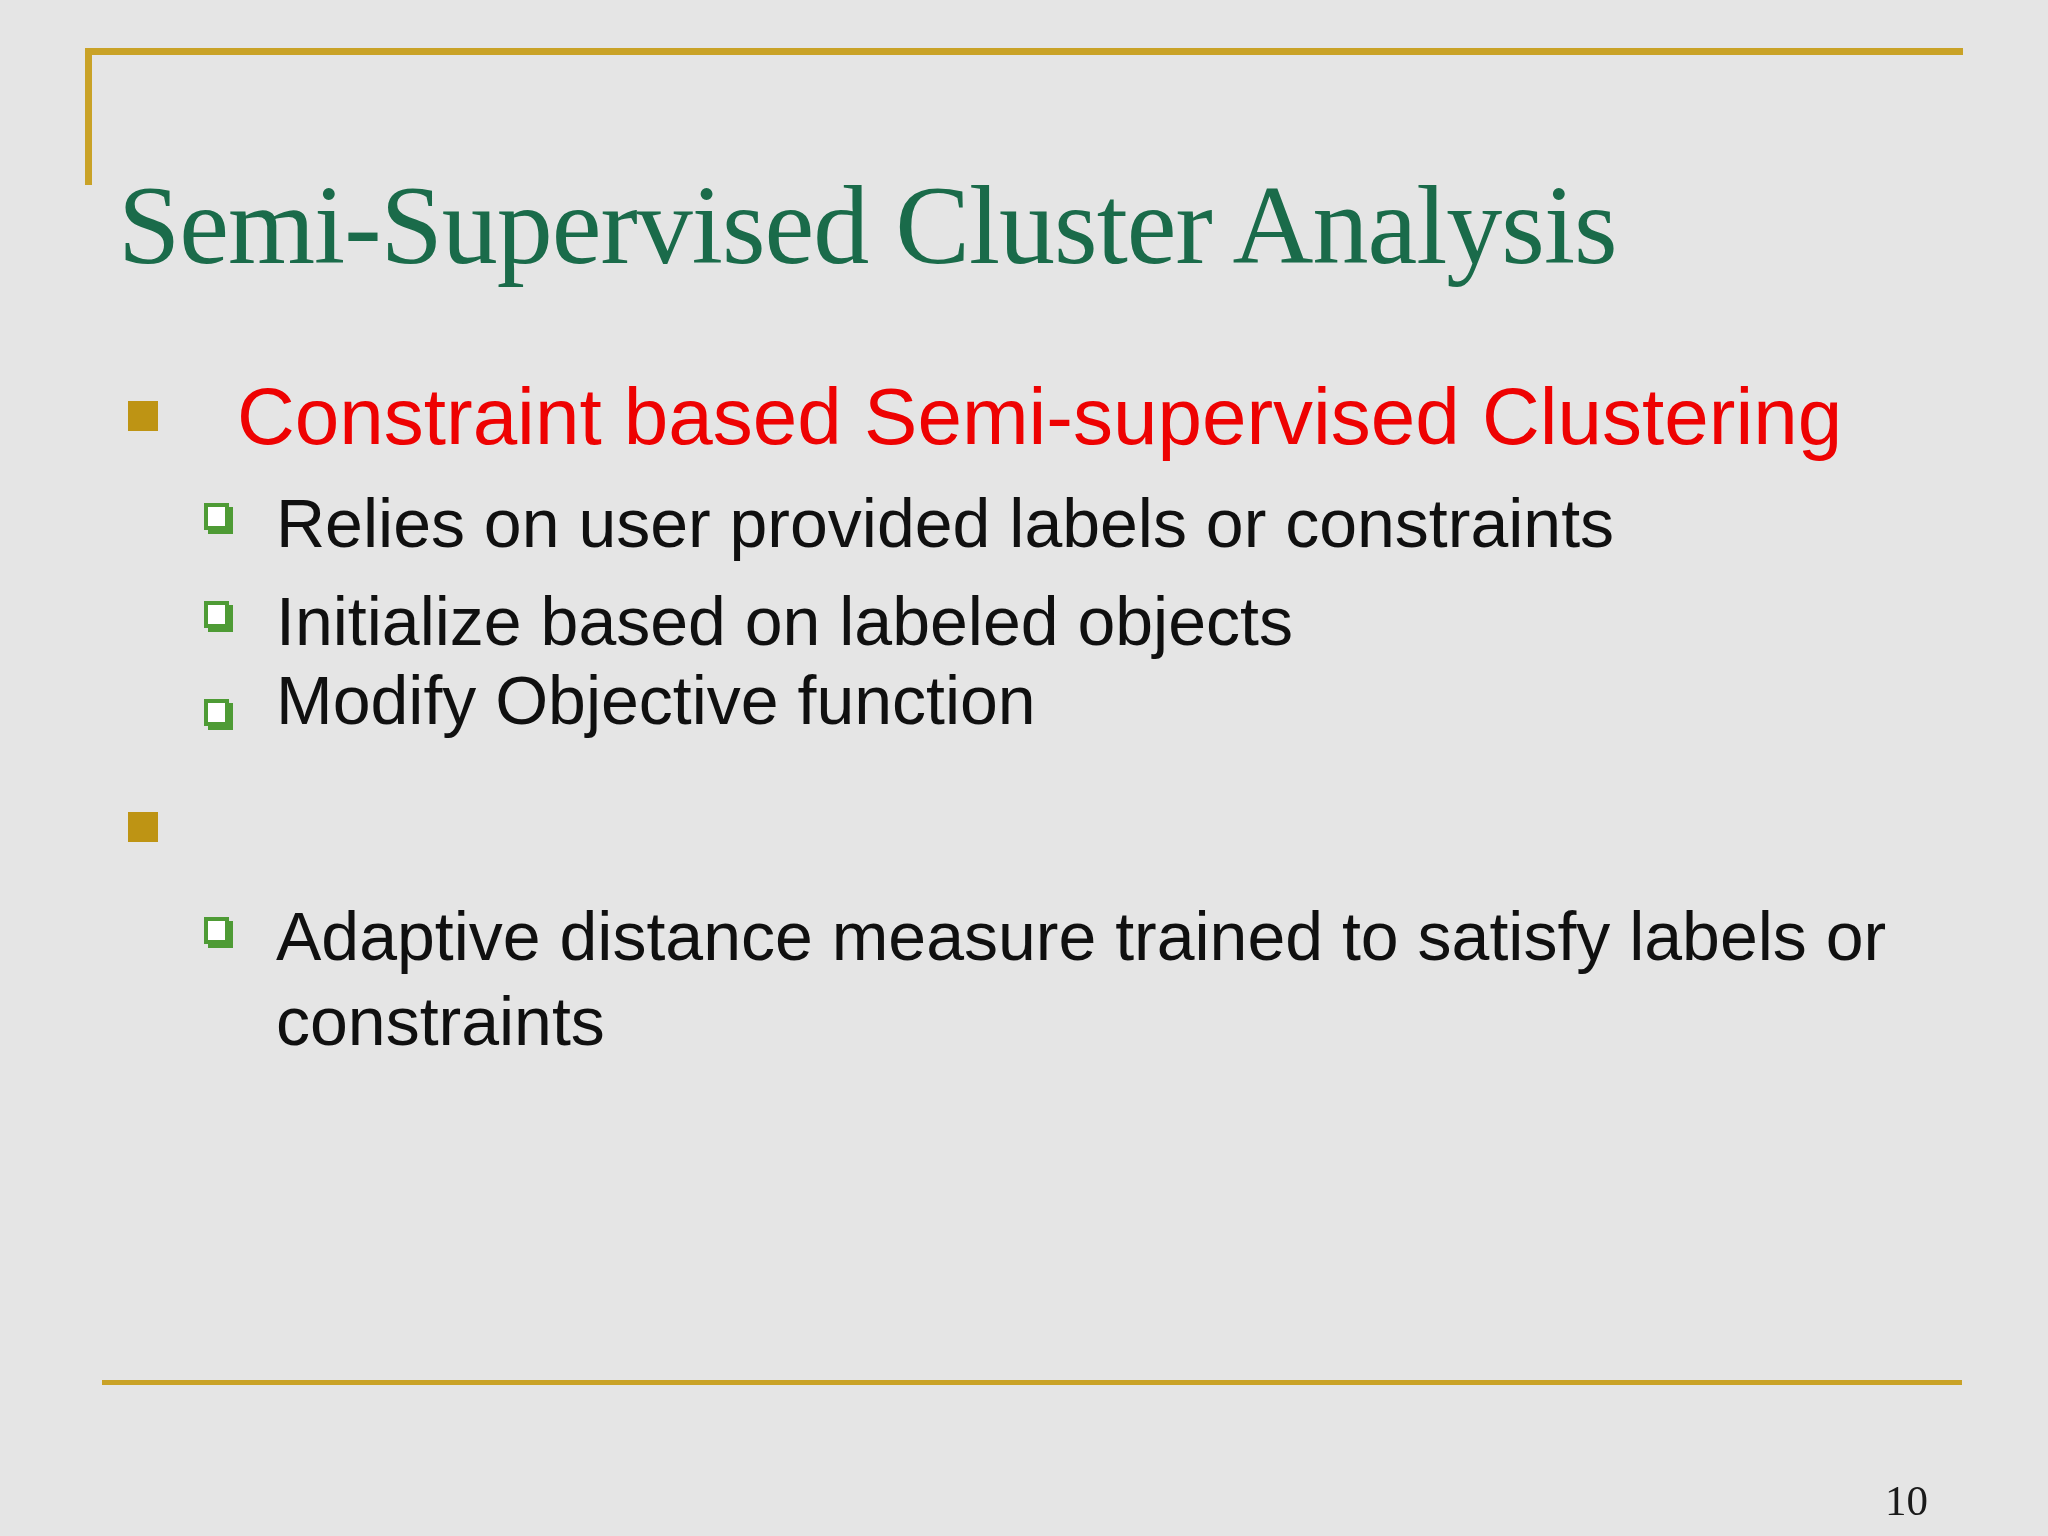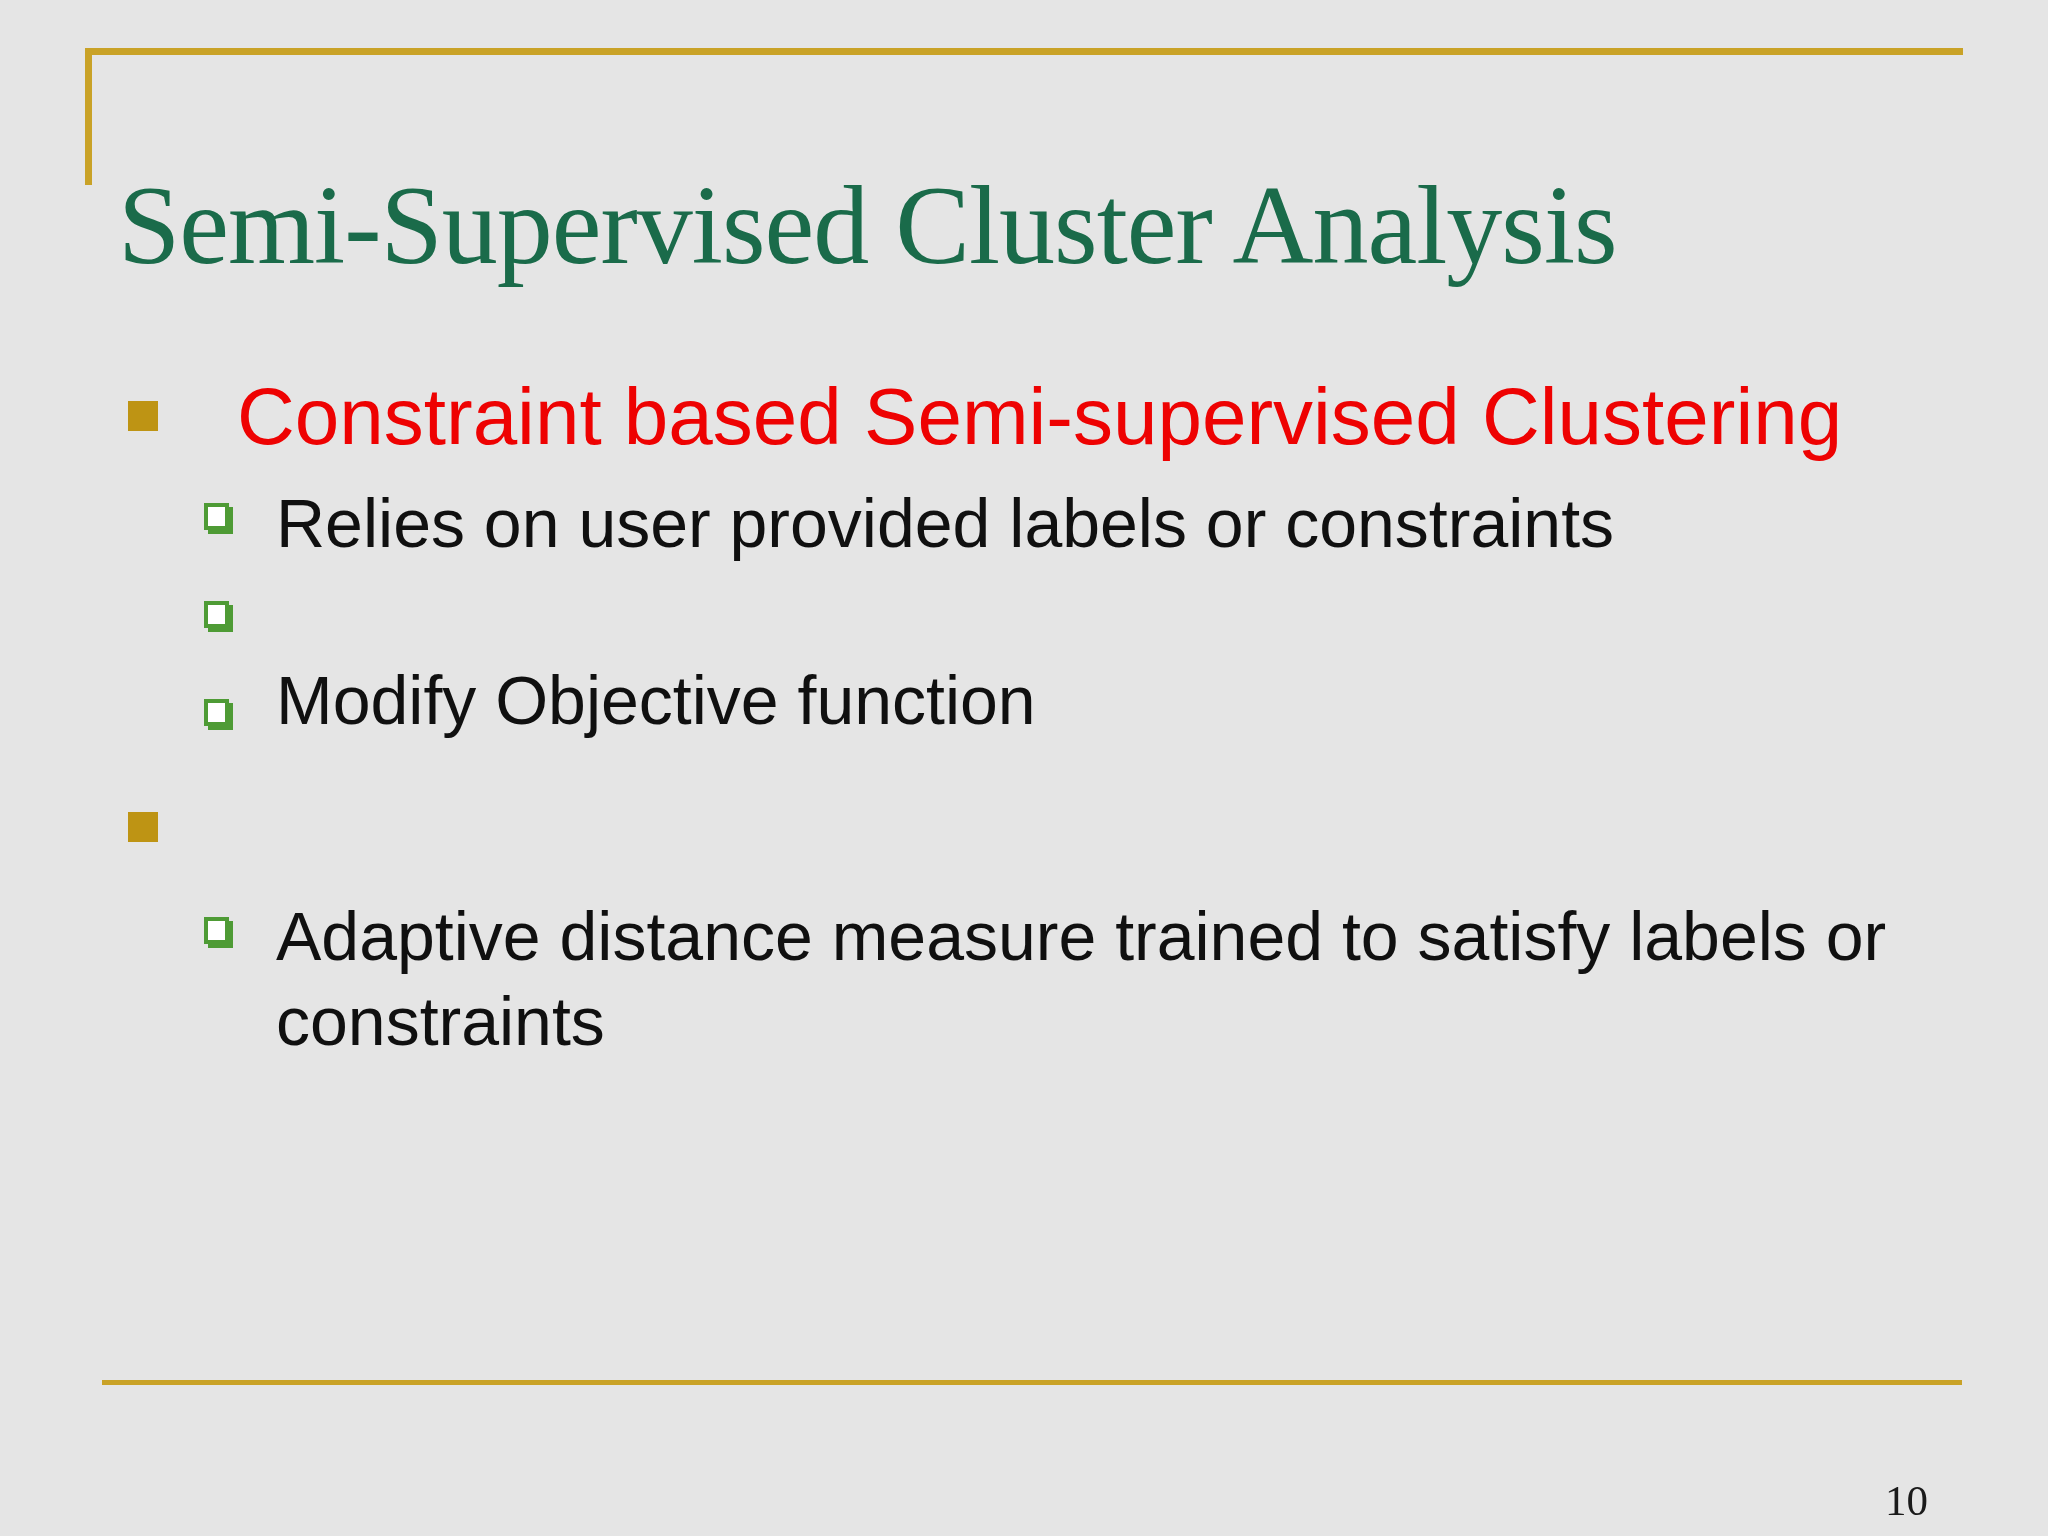--- a/index.html
+++ b/index.html
@@ -105,20 +105,21 @@
 
   <h1 class="title">Semi-Supervised Cluster Analysis</h1>
 
   <span class="l1-square b1"></span>
   <div class="l1-text b1">Constraint based Semi-supervised Clustering</div>
 
   <span class="l2-square b2"></span>
   <div class="l2-text b2">Relies on user provided labels or constraints</div>
 
   <span class="l2-square b3"></span>
+  <div class="l2-text b3">Initialize based on labeled objects</div>
 
   <span class="l2-square b4"></span>
   <div class="l2-text b4">Modify Objective function</div>
 
   <span class="l1-square b5"></span>
 
   <span class="l2-square b6"></span>
   <div class="l2-text b6">Adaptive distance measure trained to satisfy labels or constraints</div>
 
   <div class="rule-bottom"></div>

